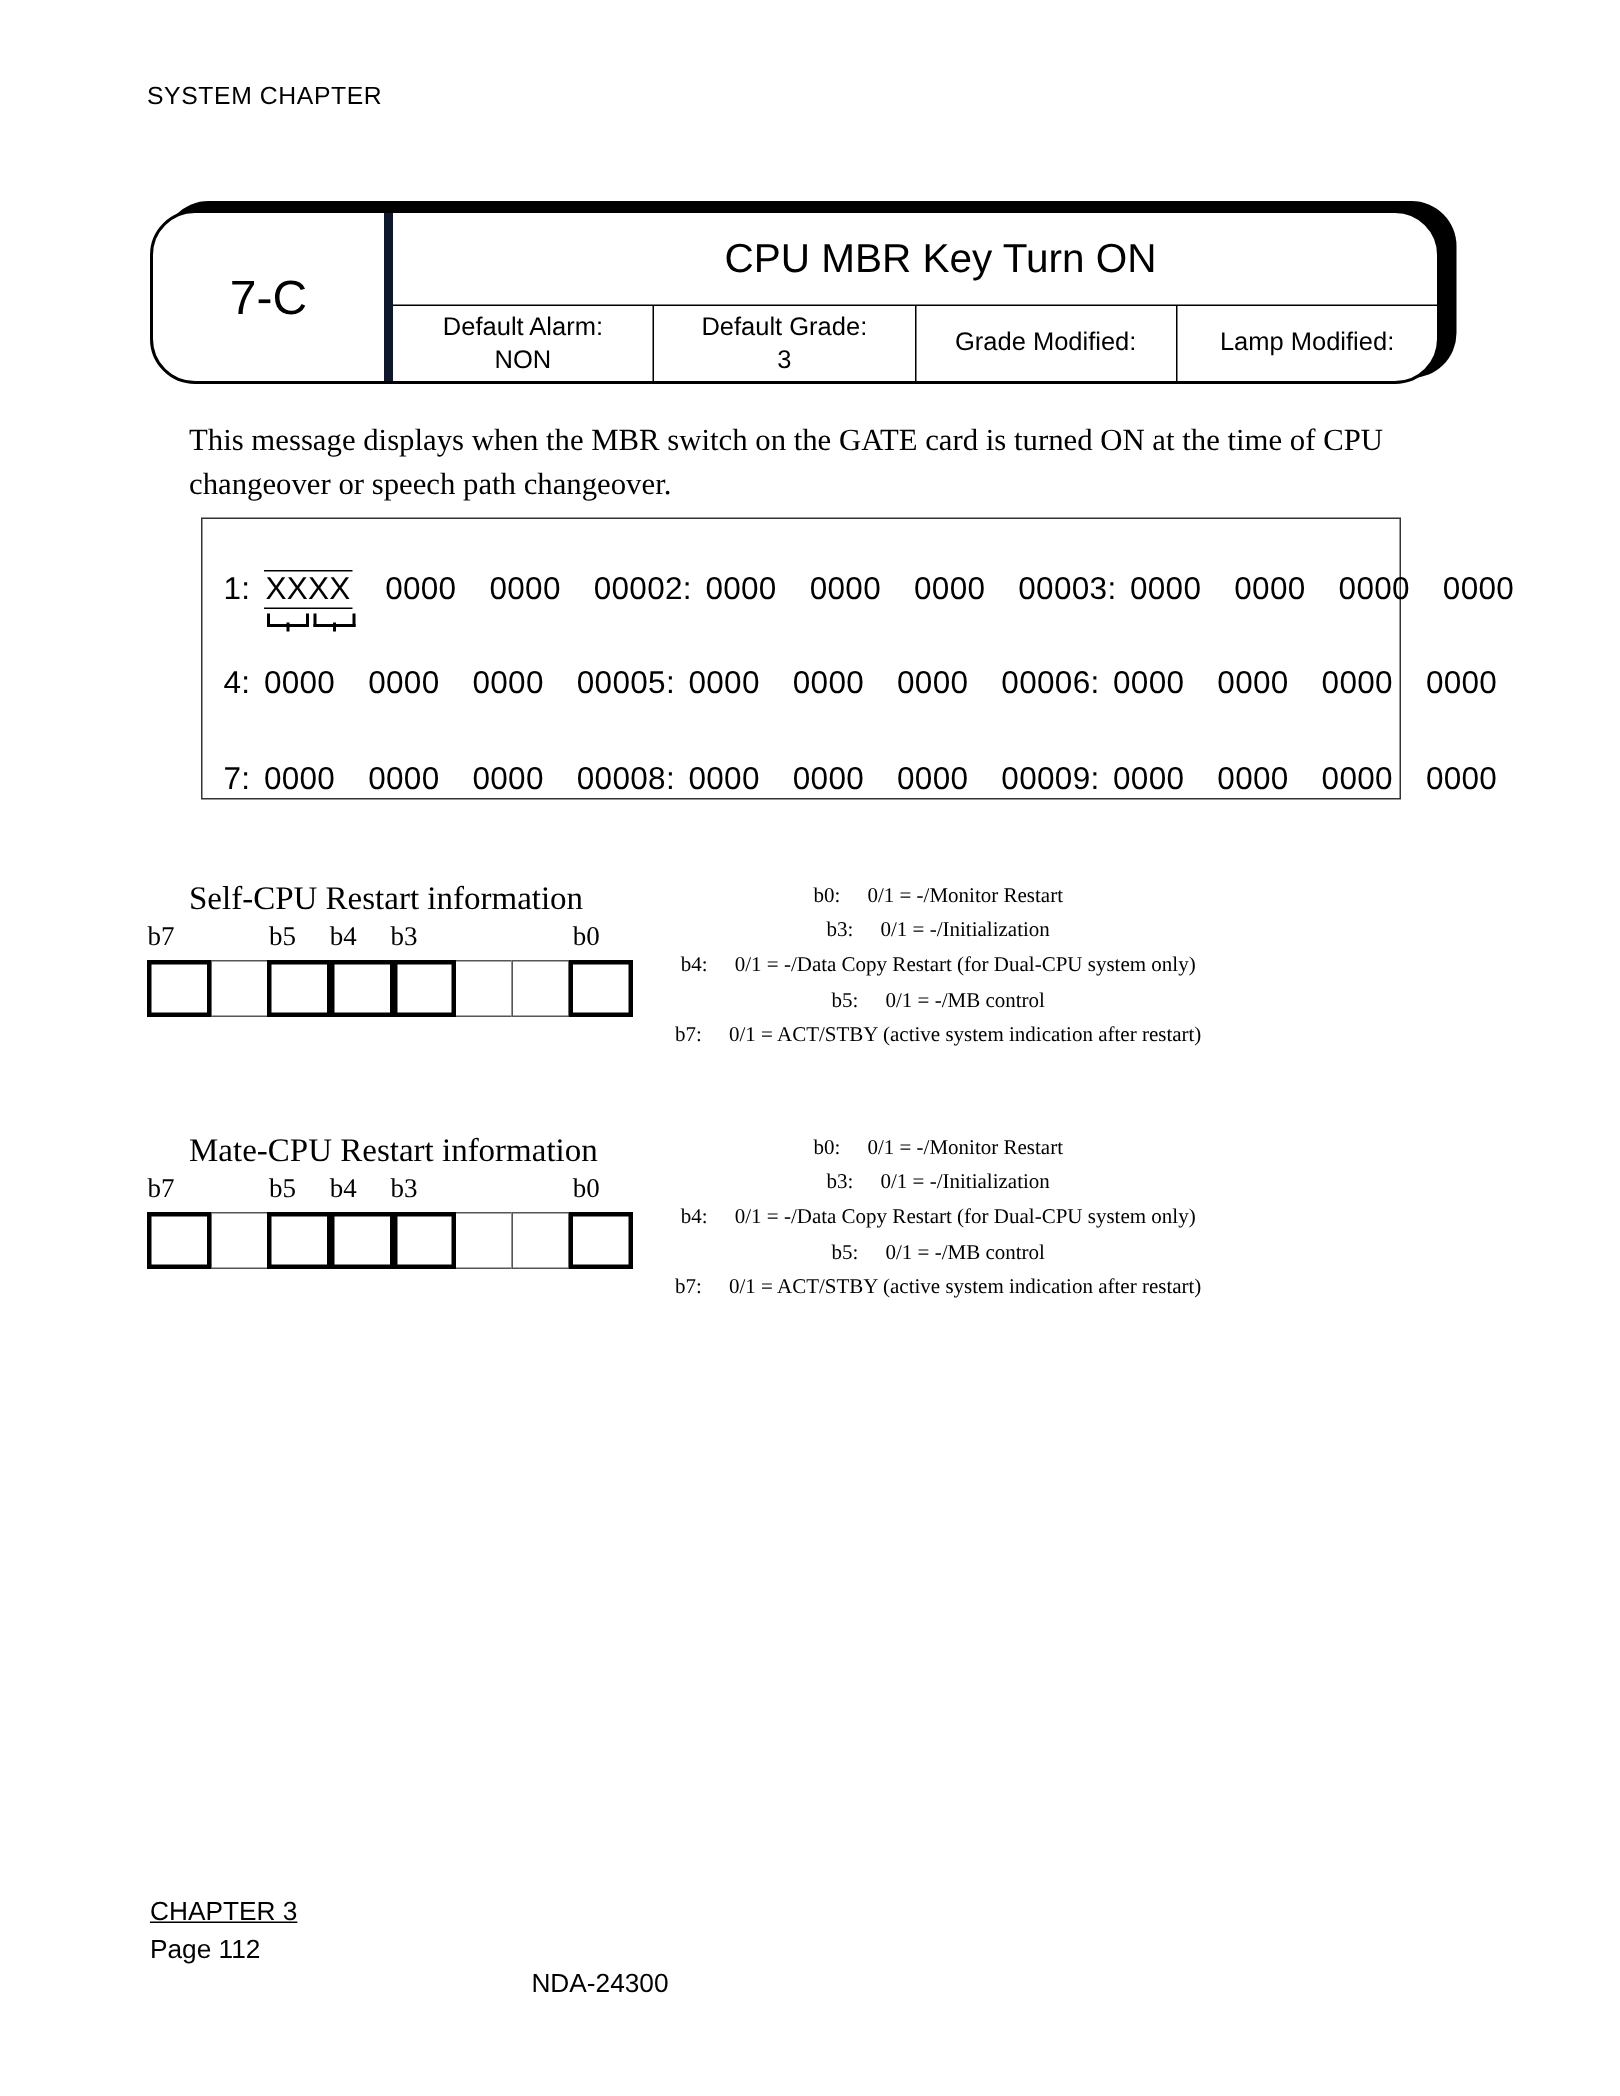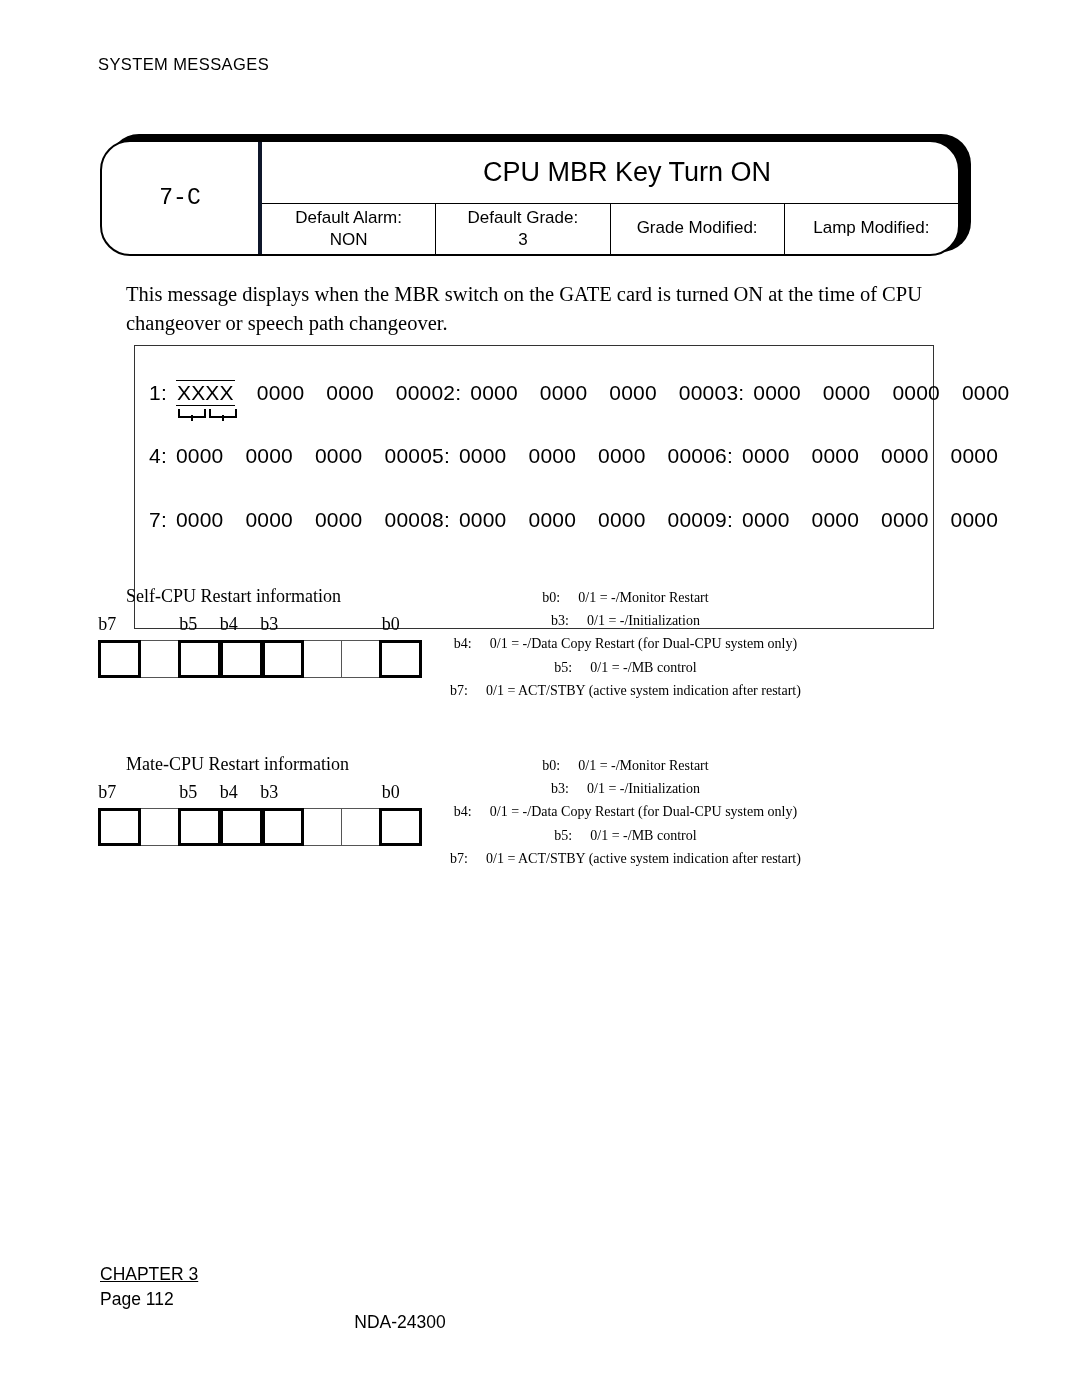--- a/index.html
+++ b/index.html
@@ -54,26 +54,26 @@
     background: #fff;
     border: 2px solid #000;
     border-radius: 30px;
     box-sizing: border-box;
     display: flex;
     overflow: hidden;
   }
   .banner-code {
     width: 160px;
     flex: 0 0 160px;
-    border-right: 4px solid #0f172a;
+    border-right: 6px solid #0f172a;
     display: flex;
     align-items: center;
     justify-content: center;
-    font-family: Liberation Mono, monospace;
-    font-size: 23px;
+    font-family: Liberation Sans, sans-serif;
+    font-size: 32px;
     box-sizing: border-box;
   }
   .banner-right {
     flex: 1 1 auto;
     display: flex;
     flex-direction: column;
     min-width: 0;
   }
   .banner-title {
     flex: 0 0 62px;
@@ -118,21 +118,21 @@
     font-size: 20.5px;
     line-height: 29px;
   }
 
   
   .data-box {
     position: absolute;
     left: 134px;
     top: 345px;
     width: 800px;
-    height: 284px;
+    height: 188px;
     border: 1.3px solid #333;
     box-sizing: border-box;
     font-family: "Liberation Sans", sans-serif;
   }
   .data-row {
     position: absolute;
     left: 14px;
     font-size: 21px;
     white-space: nowrap;
     letter-spacing: 0.2px;
@@ -189,21 +189,21 @@
 
   
   .bit-section { position: absolute; left: 0; width: 1080px; }
   .bit-section.self { top: 586px; }
   .bit-section.mate { top: 754px; }
 
   .bit-title {
     position: absolute;
     left: 126px;
     top: 0;
-    font-size: 18px;
+    font-size: 22px;
     white-space: nowrap;
   }
 
   .bitmap {
     position: absolute;
     left: 98px;
     top: 28px;
     width: 324px;
   }
   .bit-labels {
@@ -271,21 +271,21 @@
     left: 100px;
     top: 0;
     width: 400px;
     text-align: center;
     margin-top: 48px;
   }
 </style>
 </head>
 <body>
 
-<div class="running-head">SYSTEM MESSAGES</div>
+<div class="running-head">SYSTEM CHAPTER</div>
 
 <div class="banner-wrap">
   <div class="banner-shadow"></div>
   <div class="banner">
     <div class="banner-code">7-C</div>
     <div class="banner-right">
       <div class="banner-title">CPU MBR Key Turn ON</div>
       <div class="banner-attrs">
           <div class="attr-cell">
             <span class="attr-label">Default Alarm:</span>

